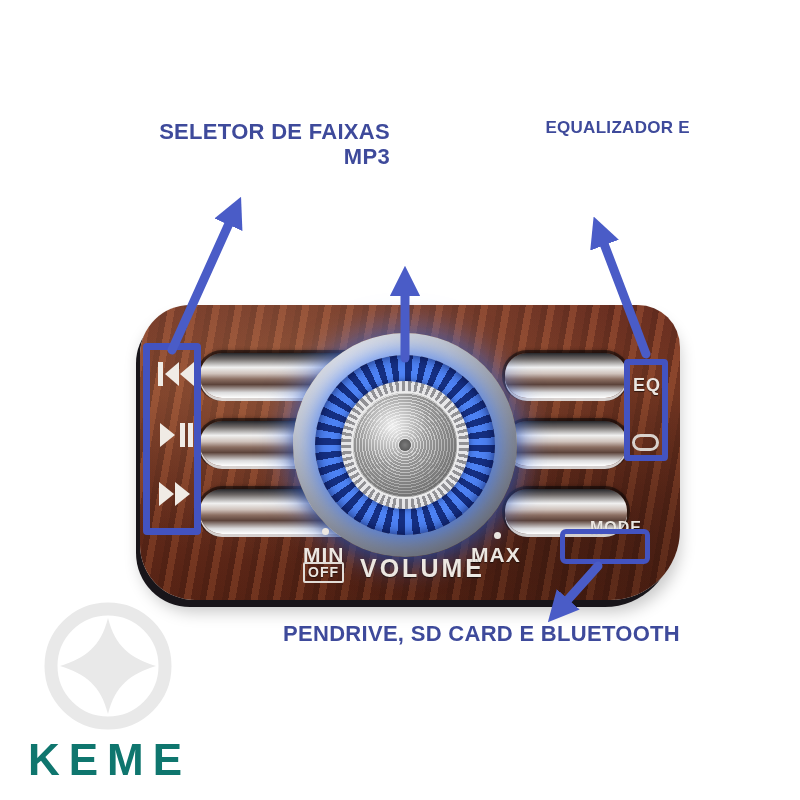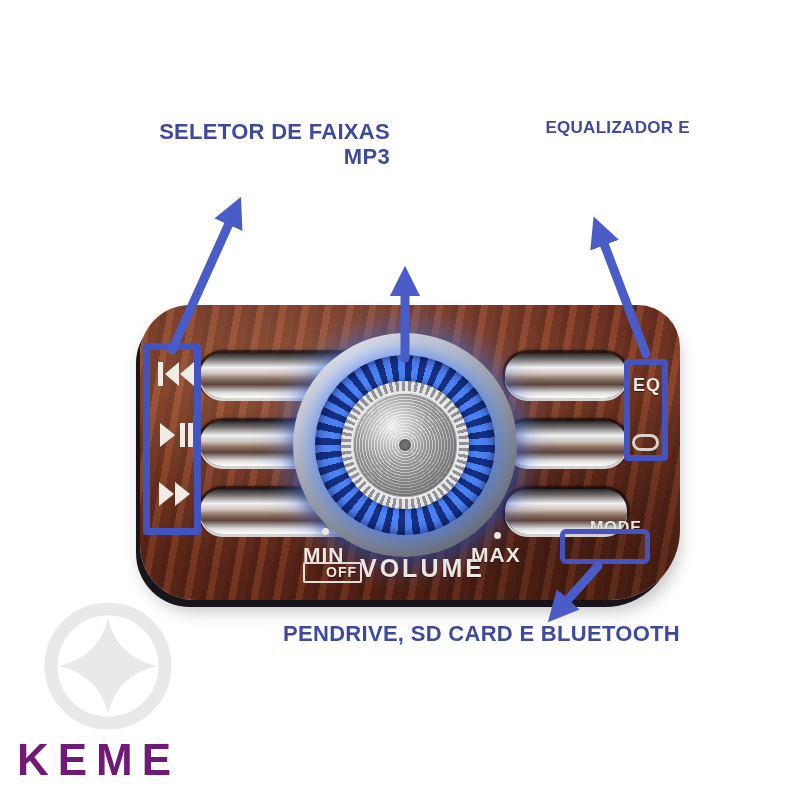--- a/index.html
+++ b/index.html
@@ -62,32 +62,32 @@
   .knob .hub{position:absolute;left:50%;top:50%;width:12px;height:12px;margin:-6px 0 0 -6px;
         border-radius:50%;background:radial-gradient(circle,#7c7c7c,#4c4c4c);z-index:2;}
 
   
   .ptext{position:absolute;color:#ece7e1;font-weight:bold;z-index:5;
          text-shadow:0 1px 1px rgba(0,0,0,.55);}
   .t-min{left:163px;top:238px;font-size:21px;letter-spacing:1px;}
   .t-max{left:331px;top:238px;font-size:21px;letter-spacing:1px;}
   .t-volume{left:220px;top:249px;font-size:25px;letter-spacing:3px;text-align:right;}
   .t-off{left:163px;top:257px;font-size:14px;letter-spacing:1px;border:2px solid #e2ddd7;
-         padding:0 3px 1px 21px;border-radius:2px;}
+         padding:0 3px 1px 3px;border-radius:2px;}
   .t-eq{left:493px;top:70px;font-size:18px;letter-spacing:1px;}
   .t-mode{left:429px;top:214px;font-size:16px;letter-spacing:1px;margin-left:21px;}
   .dot{position:absolute;width:7px;height:7px;border-radius:50%;background:#ece7e1;z-index:5;}
   .dot-min{left:182px;top:223px;} .dot-max{left:354px;top:227px;}
   .loop{position:absolute;left:492px;top:129px;width:27px;height:17px;z-index:5;
         border:3px solid #d9d3cd;border-radius:10px;box-sizing:border-box;}
 
   
   .wm{position:absolute;z-index:0;}
   .wm-logo{left:25px;top:598px;}
-  .wm-text{left:17px;top:735px;font-size:44px;font-weight:bold;color:#701a75;
+  .wm-text{left:28px;top:735px;font-size:44px;font-weight:bold;color:#0f766e;
            letter-spacing:9px;font-family:"Liberation Sans",sans-serif;}
 </style>
 </head>
 <body>
 
 <div class="stage">
 
   <svg class="wm wm-logo" width="170" height="140" viewBox="0 0 170 140">
     <circle cx="83" cy="68" r="57" fill="none" stroke="#e9e9e9" stroke-width="13"></circle>
     <path d="M83 20 C 90 48, 105 60, 131 68 C 105 76, 90 88, 83 116 C 76 88, 61 76, 35 68 C 61 60, 76 48, 83 20 Z" fill="#e9e9e9"></path>

